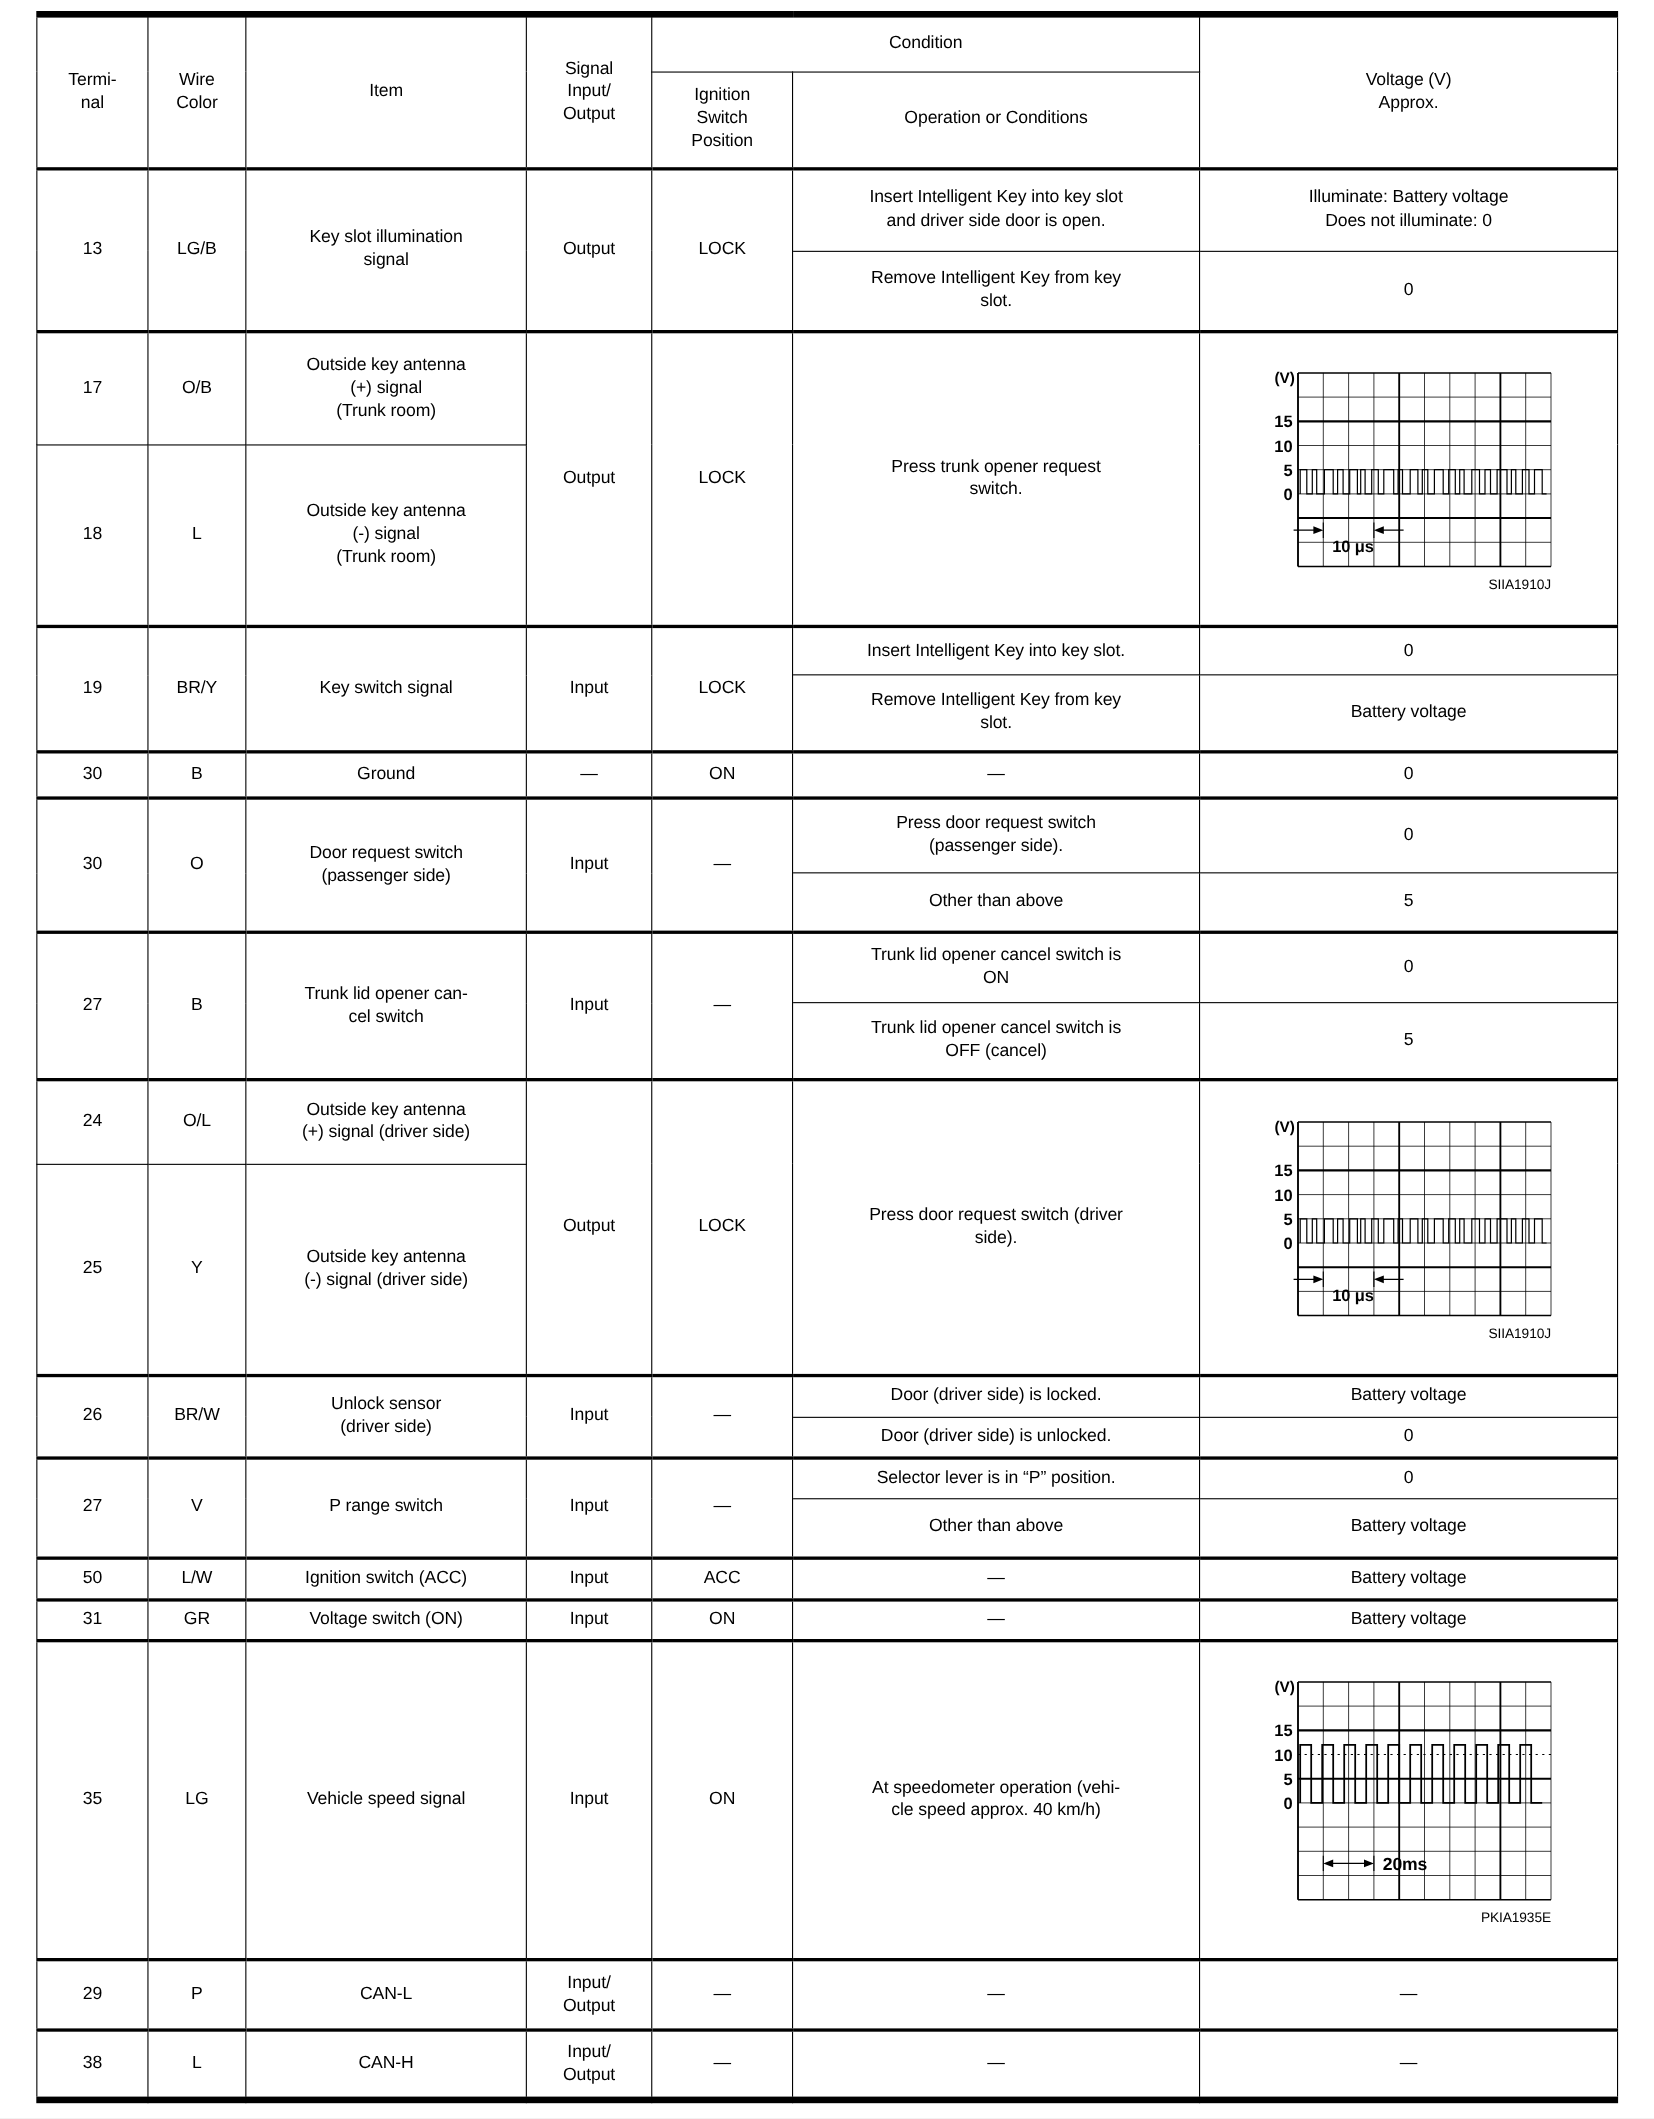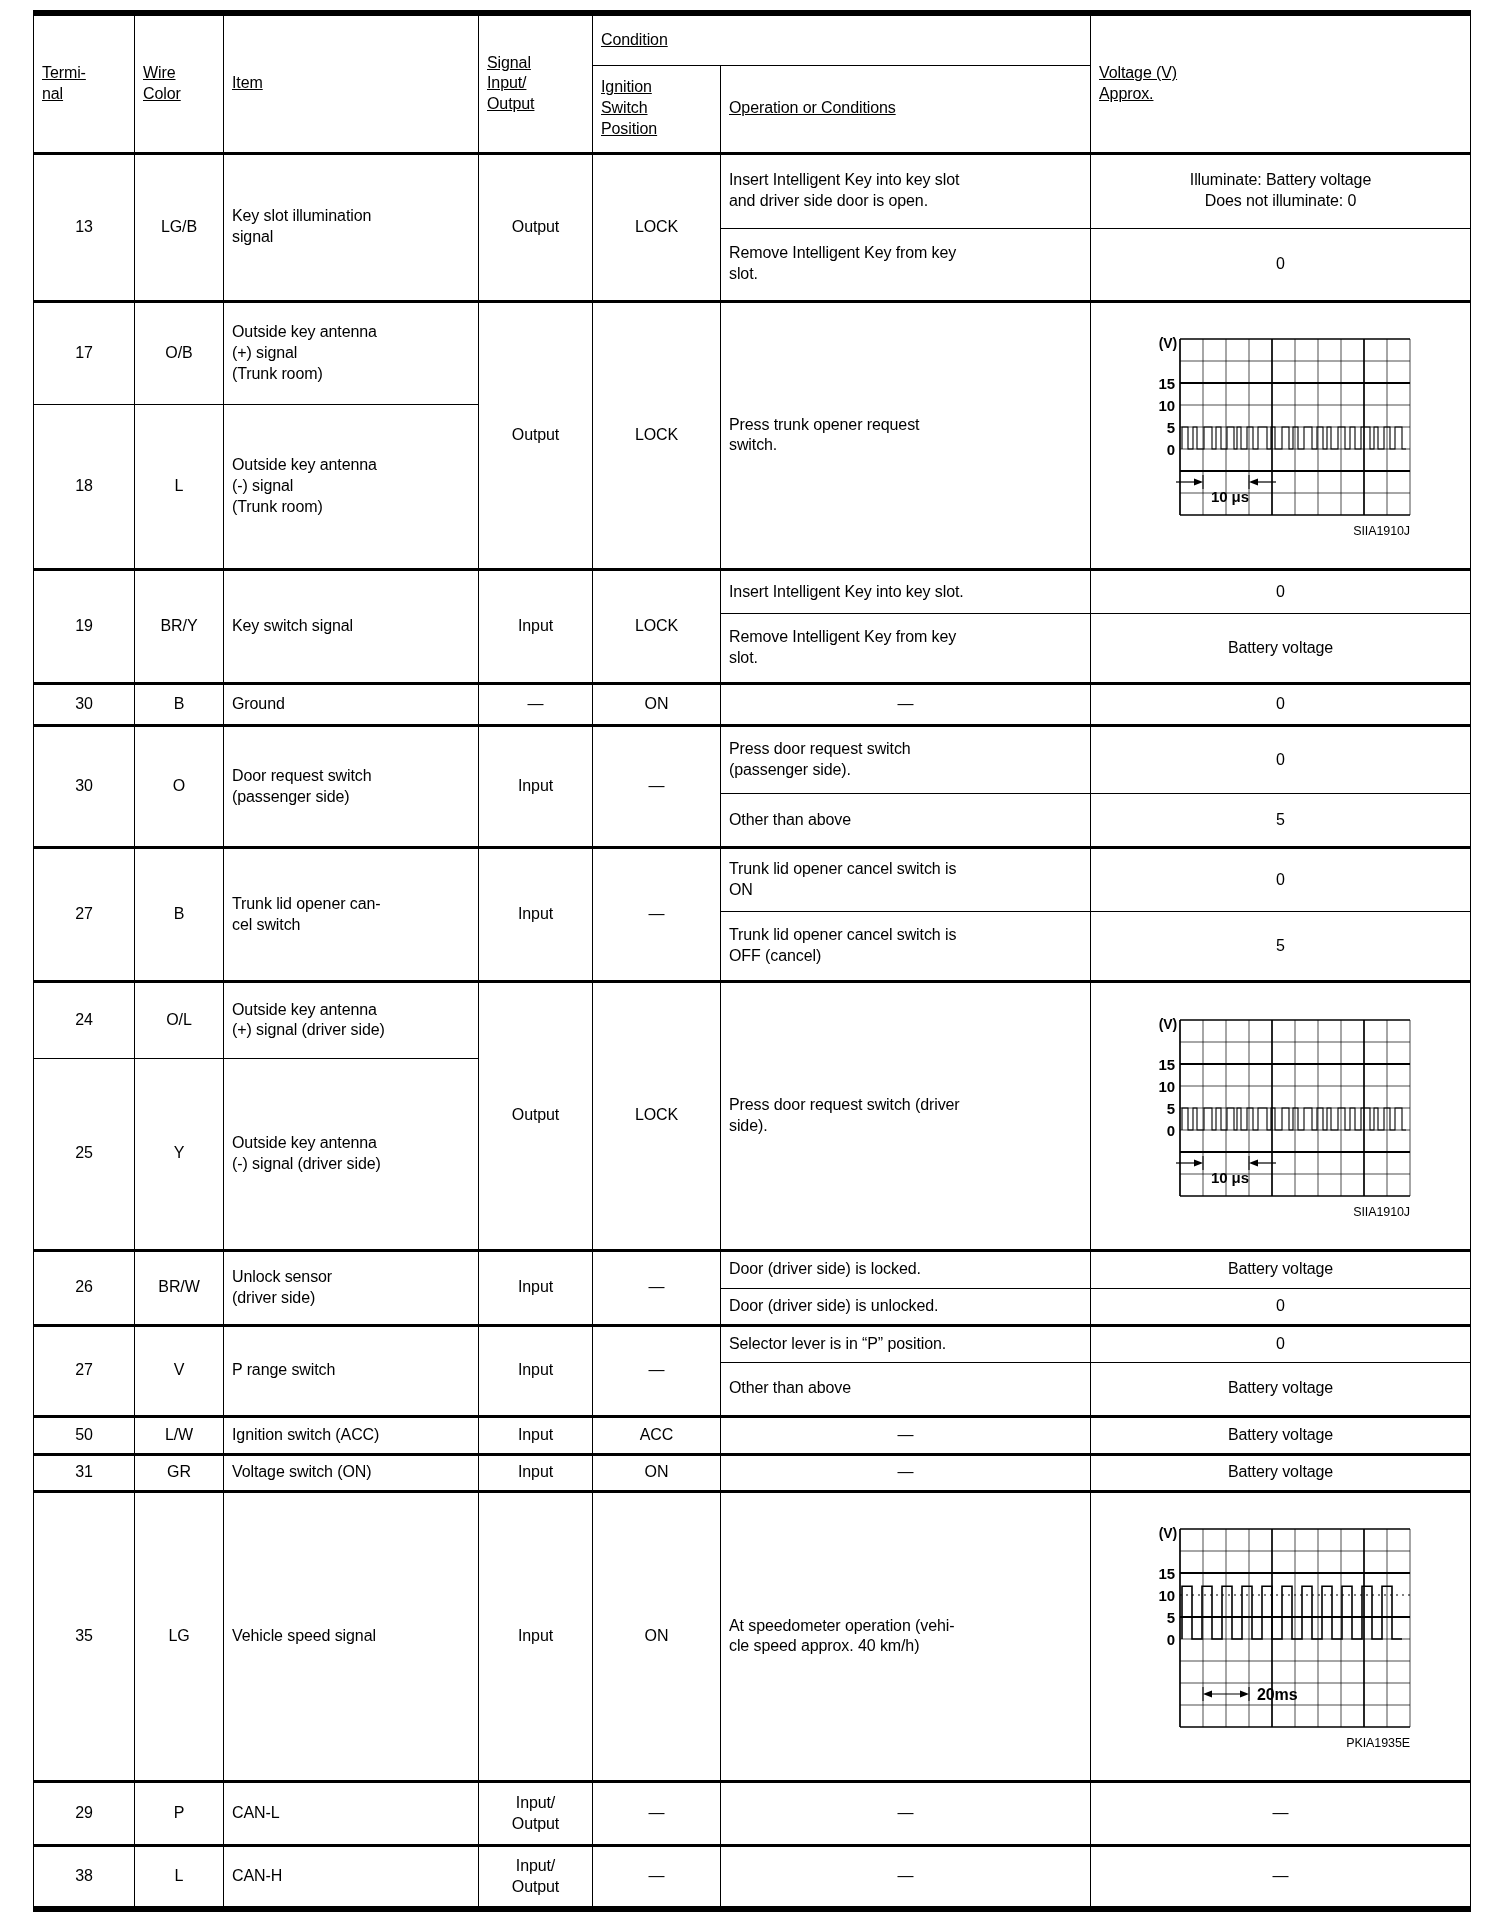--- a/index.html
+++ b/index.html
@@ -6,23 +6,23 @@
   .page{position:relative;width:1504px;height:1926px;background:#ffffff;
         font-family:"Liberation Sans",sans-serif;color:#000;overflow:hidden;}
   table.spec{border-collapse:collapse;table-layout:fixed;width:1437px;
         margin:10px 0 0 33px;
         border-top:6px solid #000;border-bottom:6px solid #000;
         border-left:1px solid #000;border-right:1px solid #000;}
   table.spec td{border:1px solid #000;font-size:16px;line-height:1.3;
         letter-spacing:-0.1px;white-space:pre-line;vertical-align:middle;
         padding:4px 8px;overflow:hidden;}
   td.c{text-align:center;}
-  td.l{text-align:left;padding-left:13px;}
+  td.l{text-align:center;padding-left:13px;}
   tr.gs > td{border-top:3px solid #000;}
-  td.hd{text-align:left;text-decoration:underline;}
+  td.hd{text-align:center;}
   td.wf{padding:2px;}
   .wfbox{display:flex;justify-content:center;align-items:center;}
   svg text{font-family:"Liberation Sans",sans-serif;}
 </style>
 </head>
 <body>
 
 <div class="page">
 <table class="spec">
   <colgroup>

